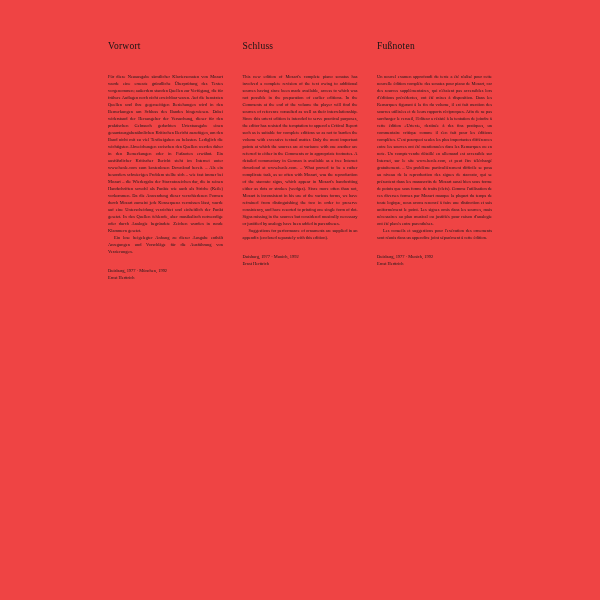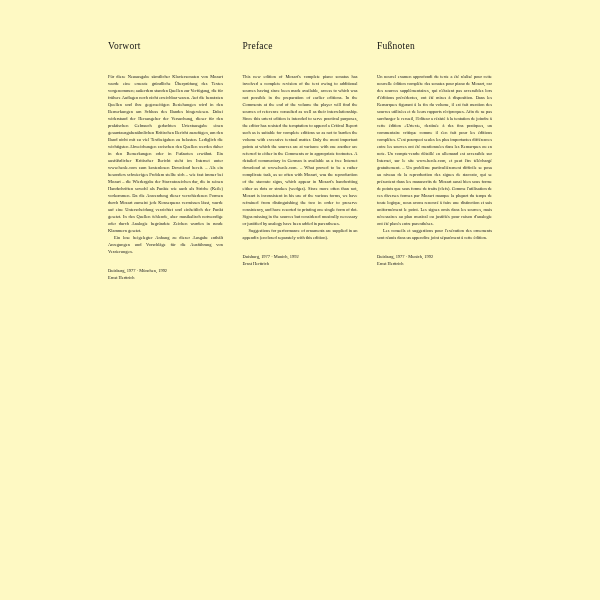--- a/index.html
+++ b/index.html
@@ -12,21 +12,21 @@
     background: #ffffff;
     font-family: "Liberation Serif", "DejaVu Serif", serif;
     color: #1c1c1c;
     overflow: hidden;
   }
 
   .page {
     position: relative;
     width: 600px;
     height: 600px;
-    background: #fef9c3;
+    background: #ef4444;
     box-sizing: border-box;
   }
 
   .content {
     position: absolute;
     left: 108px;
     top: 42px;
     width: 384px;
     display: flex;
     flex-direction: row;
@@ -82,21 +82,21 @@
       <h1 class="col-heading">Vorwort</h1>
       <p class="body-text">Für diese Neuausgabe sämtlicher Klaviersonaten von Mozart wurde eine erneute gründliche Überprüfung des Textes vorgenommen; außerdem standen Quellen zur Verfügung, die für frühere Auflagen noch nicht erreichbar waren. Auf die benutzten Quellen und ihre gegenseitigen Beziehungen wird in den Bemerkungen am Schluss des Bandes hingewiesen. Dabei widerstand der Herausgeber der Versuchung, dieser für den praktischen Gebrauch gedachten Urtextausgabe einen gesamtausgabenähnlichen Kritischen Bericht zuzufügen, um den Band nicht mit zu viel Textbeigaben zu belasten. Lediglich die wichtigsten Abweichungen zwischen den Quellen werden daher in den Bemerkungen oder in Fußnoten erwähnt. Ein ausführlicher Kritischer Bericht steht im Internet unter www.henle.com zum kostenlosen Download bereit. – Als ein besonders schwieriges Problem stellte sich – wie fast immer bei Mozart – die Wiedergabe der Staccatozeichen dar, die in seinen Handschriften sowohl als Punkte wie auch als Striche (Keile) vorkommen. Da die Anwendung dieser verschiedenen Formen durch Mozart zumeist jede Konsequenz vermissen lässt, wurde auf eine Unterscheidung verzichtet und einheitlich der Punkt gesetzt. In den Quellen fehlende, aber musikalisch notwendige oder durch Analogie begründete Zeichen wurden in runde Klammern gesetzt.</p>
       <p class="body-text" style="text-indent:6px;">Ein lose beigelegter Anhang zu dieser Ausgabe enthält Anregungen und Vorschläge für die Ausführung von Verzierungen.</p>
       <div class="signature">
         <div>Duisburg, 1977 · München, 1992</div>
         <div>Ernst Herttrich</div>
       </div>
     </div>
 
     <div class="column">
-      <h1 class="col-heading">Preface</h1>
+      <h1 class="col-heading">Schluss</h1>
       <p class="body-text">This new edition of Mozart's complete piano sonatas has involved a complete revision of the text owing to additional sources having since been made available, access to which was not possible in the preparation of earlier editions. In the Comments at the end of the volume the player will find the sources of reference consulted as well as their interrelationship. Since this urtext edition is intended to serve practical purposes, the editor has resisted the temptation to append a Critical Report such as is suitable for complete editions so as not to burden the volume with excessive textual matter. Only the most important points at which the sources are at variance with one another are referred to either in the Comments or in appropriate footnotes. A detailed commentary in German is available as a free Internet download at www.henle.com. – What proved to be a rather complicate task, as so often with Mozart, was the reproduction of the staccato signs, which appear in Mozart's handwriting either as dots or strokes (wedges). Since more often than not, Mozart is inconsistent in his use of the various forms, we have refrained from distinguishing the two in order to preserve consistency, and have resorted to printing one single form of dot. Signs missing in the sources but considered musically necessary or justified by analogy have been added in parentheses.</p>
       <p class="body-text" style="text-indent:6px;">Suggestions for performance of ornaments are supplied in an appendix (enclosed separately with this edition).</p>
       <div class="signature">
         <div>Duisburg, 1977 · Munich, 1992</div>
         <div>Ernst Herttrich</div>
       </div>
     </div>
 
     <div class="column">
       <h1 class="col-heading">Fußnoten</h1>

